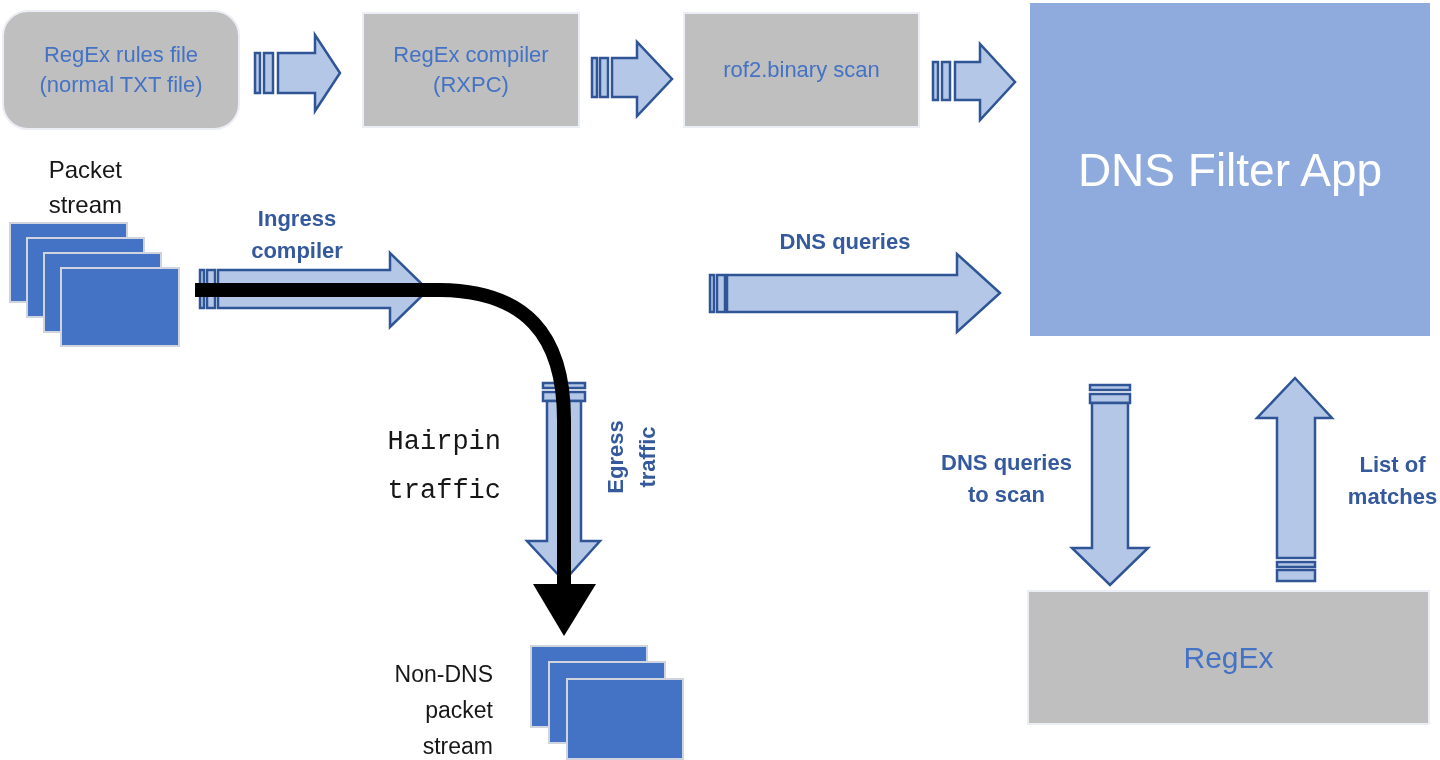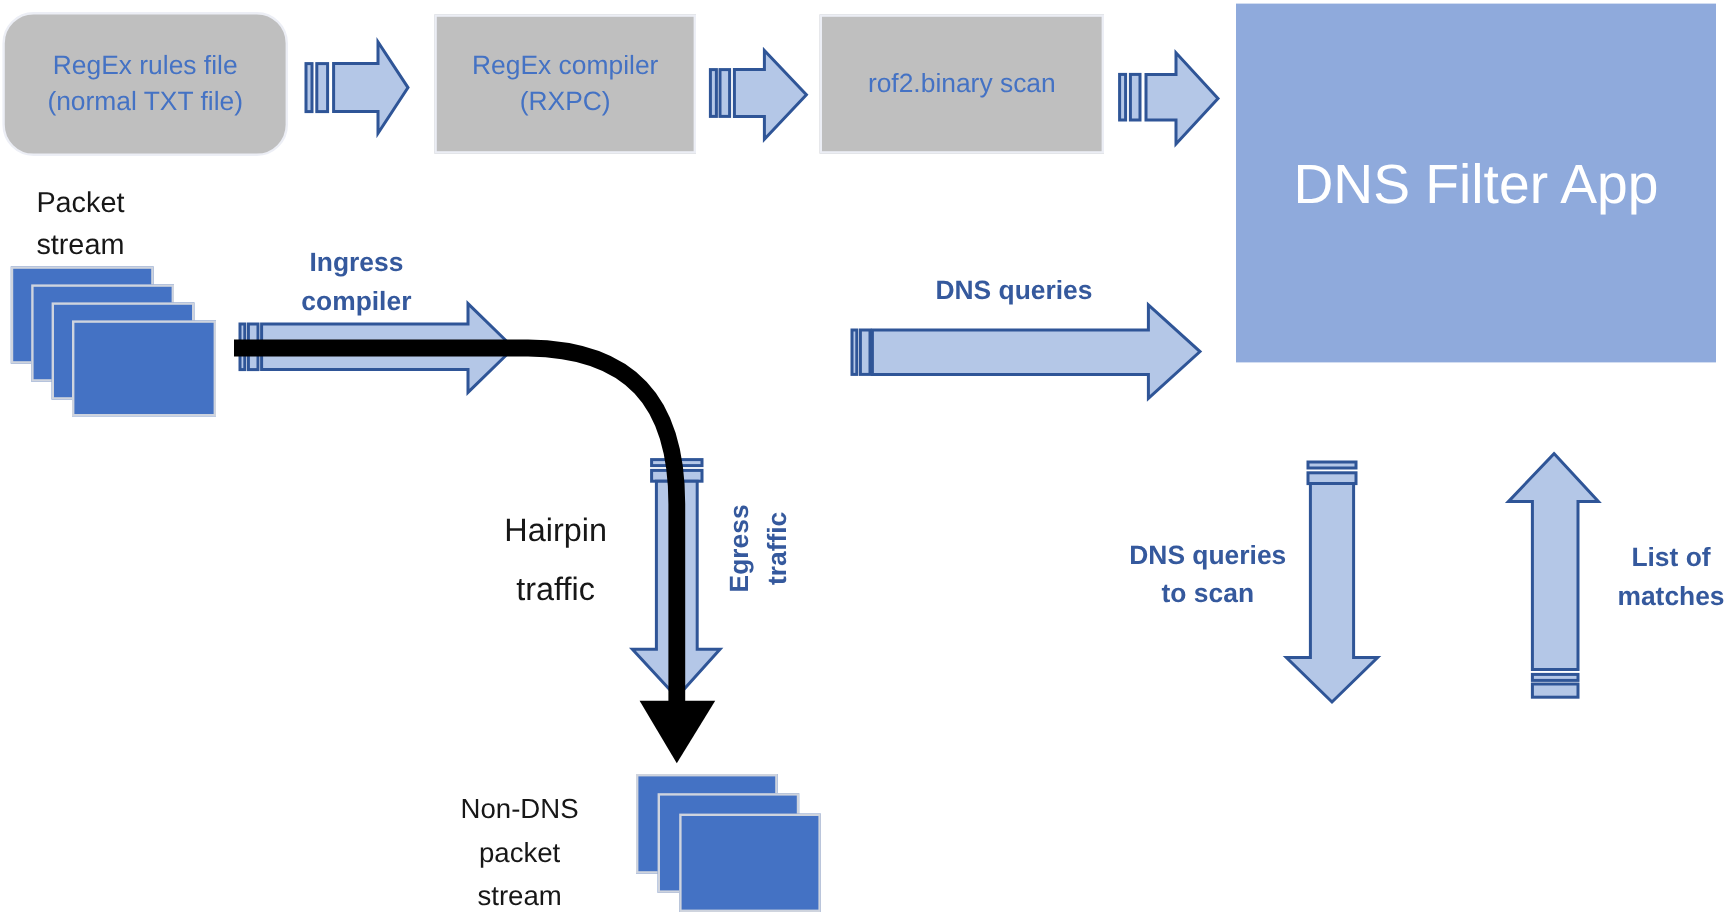--- a/index.html
+++ b/index.html
@@ -8,31 +8,31 @@
     font-family:"Liberation Sans", sans-serif;
   }
   .graybox{
     position:absolute;background:#bfbfbf;border:2px solid #eceef5;
     display:flex;align-items:center;justify-content:center;text-align:center;
     color:#4472c4;box-sizing:border-box;
   }
   .graybox .bt{white-space:pre-line;font-size:22px;line-height:30px;}
   #box-regex .bt{font-size:30px;line-height:34px;}
   #box-dns{
-    position:absolute;left:1030px;top:3px;width:400px;height:299px;background:#8faadc;
+    position:absolute;left:1030px;top:3px;width:400px;height:333px;background:#8faadc;
     display:flex;align-items:center;justify-content:center;color:#ffffff;
   }
   #box-dns .bt{font-size:46px;line-height:50px;}
   .packet{
     position:absolute;background:#4472c4;border:2px solid #cfd4de;box-sizing:border-box;
   }
   .lbl{
     position:absolute;text-align:center;white-space:pre-line;
   }
-  .lbl.black{color:#171717;font-size:24px;line-height:35px;}
+  .lbl.black{color:#171717;font-size:24px;line-height:35px;text-align:right;}
   .lbl.blue{color:#35599d;font-size:22px;line-height:32px;font-weight:bold;}
   #lbl-hairpin{font-size:27px;line-height:49px;font-weight:normal;}
   #lbl-nondns{font-size:23px;line-height:36px;}
   #lbl-egress{transform:rotate(-90deg);transform-origin:50% 50%;}
   svg.arr{position:absolute;overflow:visible;}
   #hairpin-layer{position:absolute;left:0;top:0;pointer-events:none;}
 </style>
 </head>
 <body>
 
@@ -50,20 +50,23 @@
 
   <div class="graybox" id="box-binary" style="left:683px;top:12px;width:237px;height:116px;">
     <div class="bt">rof2.binary scan</div>
   </div>
 
   <div id="box-dns">
     <div class="bt">DNS Filter App</div>
   </div>
 
 
+  <div class="graybox" id="box-regex" style="left:1027px;top:590px;width:403px;height:135px;">
+    <div class="bt">RegEx</div>
+  </div>
 
   <div>
     <div class="packet" style="left:9px;top:222px;width:119px;height:81px;"></div>
     <div class="packet" style="left:26px;top:237px;width:119px;height:81px;"></div>
     <div class="packet" style="left:43px;top:252px;width:119px;height:81px;"></div>
     <div class="packet" style="left:60px;top:267px;width:120px;height:80px;"></div>
   </div>
 
   <div>
     <div class="packet" style="left:530px;top:645px;width:118px;height:83px;"></div>
@@ -141,21 +144,21 @@
   </svg>
 
   <div class="lbl black" style="left:12px;top:152px;width:110px;">Packet
 stream</div>
 
   <div class="lbl blue" style="left:237px;top:203px;width:120px;">Ingress
 compiler</div>
 
   <div class="lbl blue" style="left:770px;top:226px;width:150px;">DNS queries</div>
 
-  <div class="lbl black" id="lbl-hairpin" style="left:403px;top:418px;width:120px;">Hairpin
+  <div class="lbl black" id="lbl-hairpin" style="left:381px;top:418px;width:120px;font-family:Liberation Mono, monospace;">Hairpin
 traffic</div>
 
   <div class="lbl blue" id="lbl-egress" style="left:582px;top:425px;width:100px;">Egress
 traffic</div>
 
   <div class="lbl black" id="lbl-nondns" style="left:373px;top:636px;width:120px;margin-top:20px;">Non-DNS
 packet
 stream</div>
 
   <div class="lbl blue" style="left:934px;top:447px;width:145px;">DNS queries

